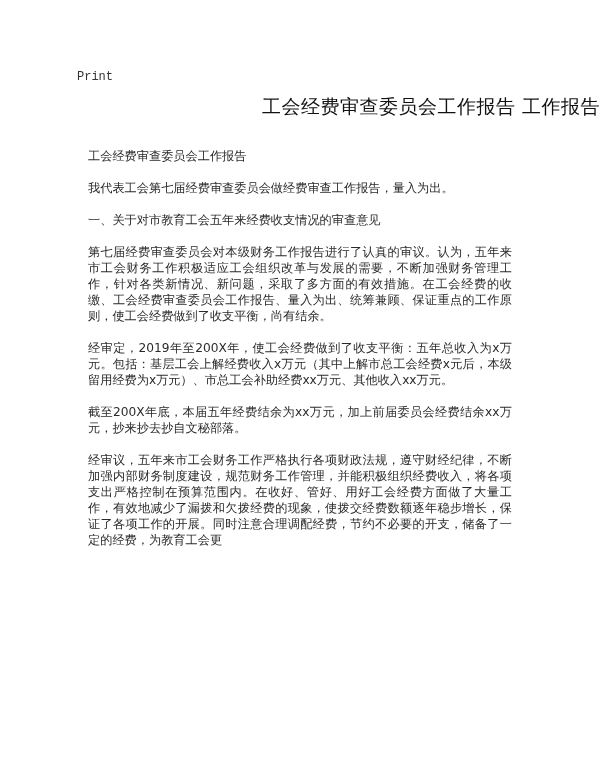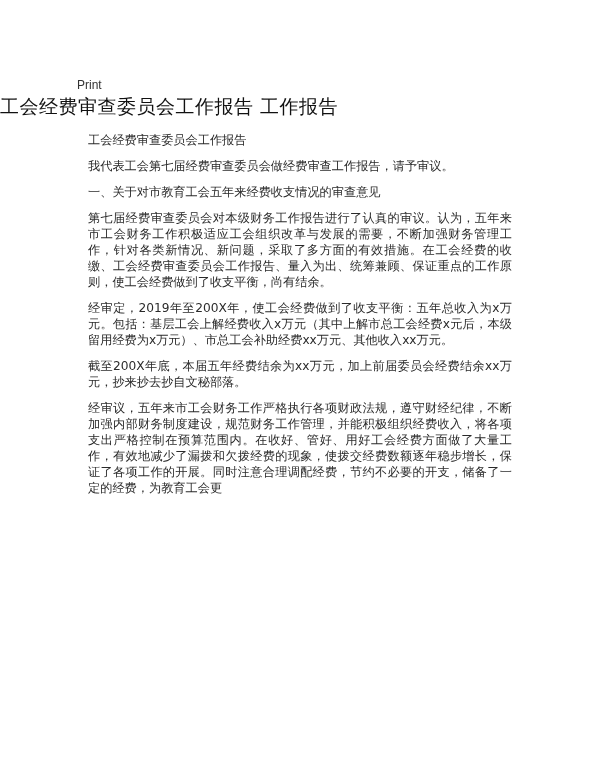--- a/index.html
+++ b/index.html
@@ -17,47 +17,47 @@
     }
     .page {
       position: absolute;
       left: 88px;
       top: 70px;
       width: 424px;
     }
     .print-link {
       position: absolute;
       left: -11px;
-      top: 8px;
-      font-family: Liberation Sans, sans-serif;
+      top: 0px;
+      font-family: Liberation Mono, monospace;
       font-size: 12px;
       color: #333333;
       text-decoration: none;
       cursor: pointer;
     }
     .doc-title {
       position: absolute;
       left: -88px;
       width: 600px;
       top: 24px;
       margin: 0;
-      text-align: left;
+      text-align: right;
       font-size: 19px;
       font-weight: normal;
       letter-spacing: 0.5px;
       color: #111111;
     }
     .content {
       position: absolute;
       left: 0;
       top: 62px;
       width: 424px;
     }
     .content p {
-      margin: 0 0 10px 0;
+      margin: 16px 0 10px 0;
       font-size: 12.2px;
       line-height: 16px;
       text-align: justify;
       color: #2a2a2a;
       word-break: break-all;
     }
     .fade {
       position: absolute;
       left: 0;
       top: 720px;
@@ -68,21 +68,21 @@
   </style>
 </head>
 <body>
 
 <div class="page">
   <a class="print-link">Print</a>
   <h1 class="doc-title">工会经费审查委员会工作报告 工作报告</h1>
 
   <div class="content">
     <p>工会经费审查委员会工作报告</p>
-    <p>我代表工会第七届经费审查委员会做经费审查工作报告，请予审议。</p>
+    <p>我代表工会第七届经费审查委员会做经费审查工作报告，量入为出。</p>
     <p>一、关于对市教育工会五年来经费收支情况的审查意见</p>
     <p>第七届经费审查委员会对本级财务工作报告进行了认真的审议。认为，五年来市工会财务工作积极适应工会组织改革与发展的需要，不断加强财务管理工作，针对各类新情况、新问题，采取了多方面的有效措施。在工会经费的收缴、工会经费审查委员会工作报告、量入为出、统筹兼顾、保证重点的工作原则，使工会经费做到了收支平衡，尚有结余。</p>
     <p>经审定，2019年至200X年，使工会经费做到了收支平衡：五年总收入为x万元。包括：基层工会上解经费收入x万元（其中上解市总工会经费x元后，本级留用经费为x万元）、市总工会补助经费xx万元、其他收入xx万元。</p>
     <p>截至200X年底，本届五年经费结余为xx万元，加上前届委员会经费结余xx万元，抄来抄去抄自文秘部落。</p>
     <p>经审议，五年来市工会财务工作严格执行各项财政法规，遵守财经纪律，不断加强内部财务制度建设，规范财务工作管理，并能积极组织经费收入，将各项支出严格控制在预算范围内。在收好、管好、用好工会经费方面做了大量工作，有效地减少了漏拨和欠拨经费的现象，使拨交经费数额逐年稳步增长，保证了各项工作的开展。同时注意合理调配经费，节约不必要的开支，储备了一定的经费，为教育工会更</p>
   </div>
 </div>
 <div class="fade"></div>
 
 </body></html>

